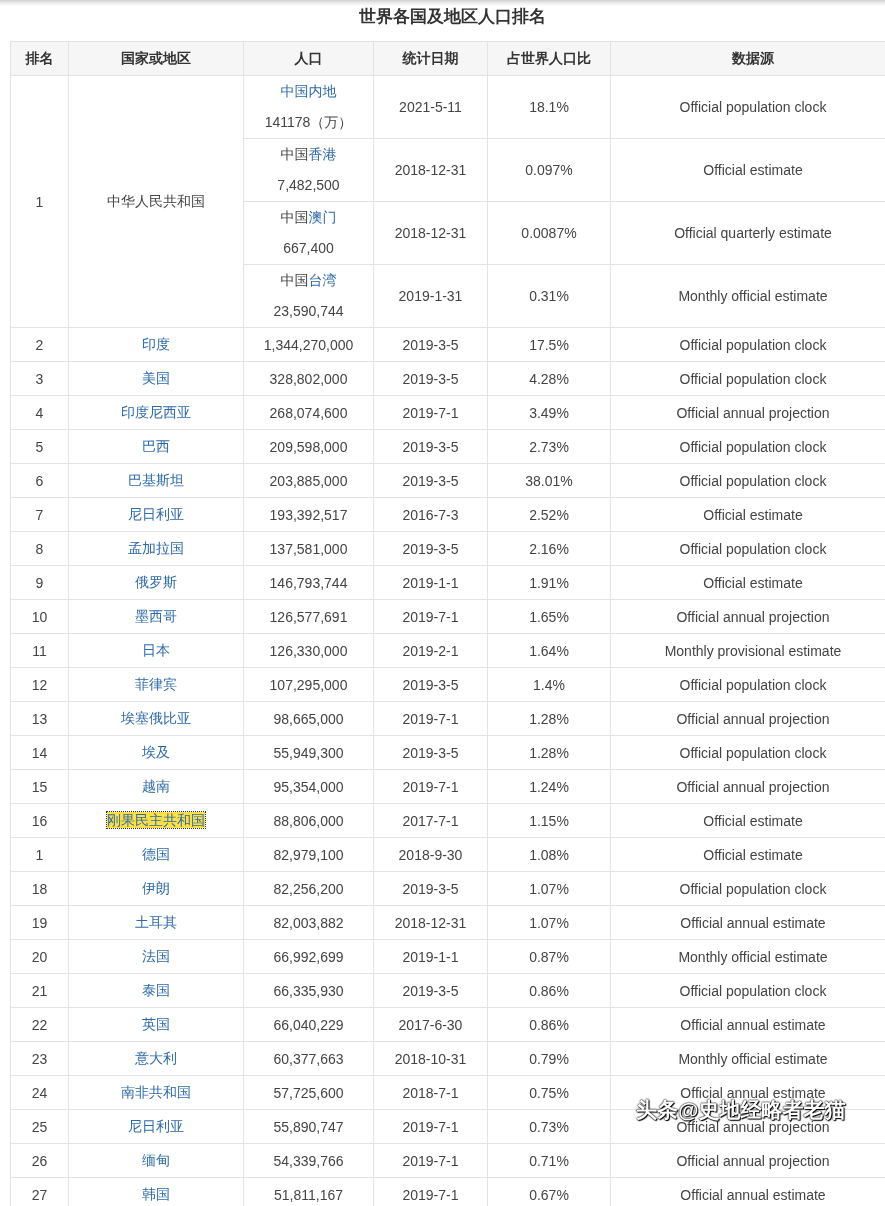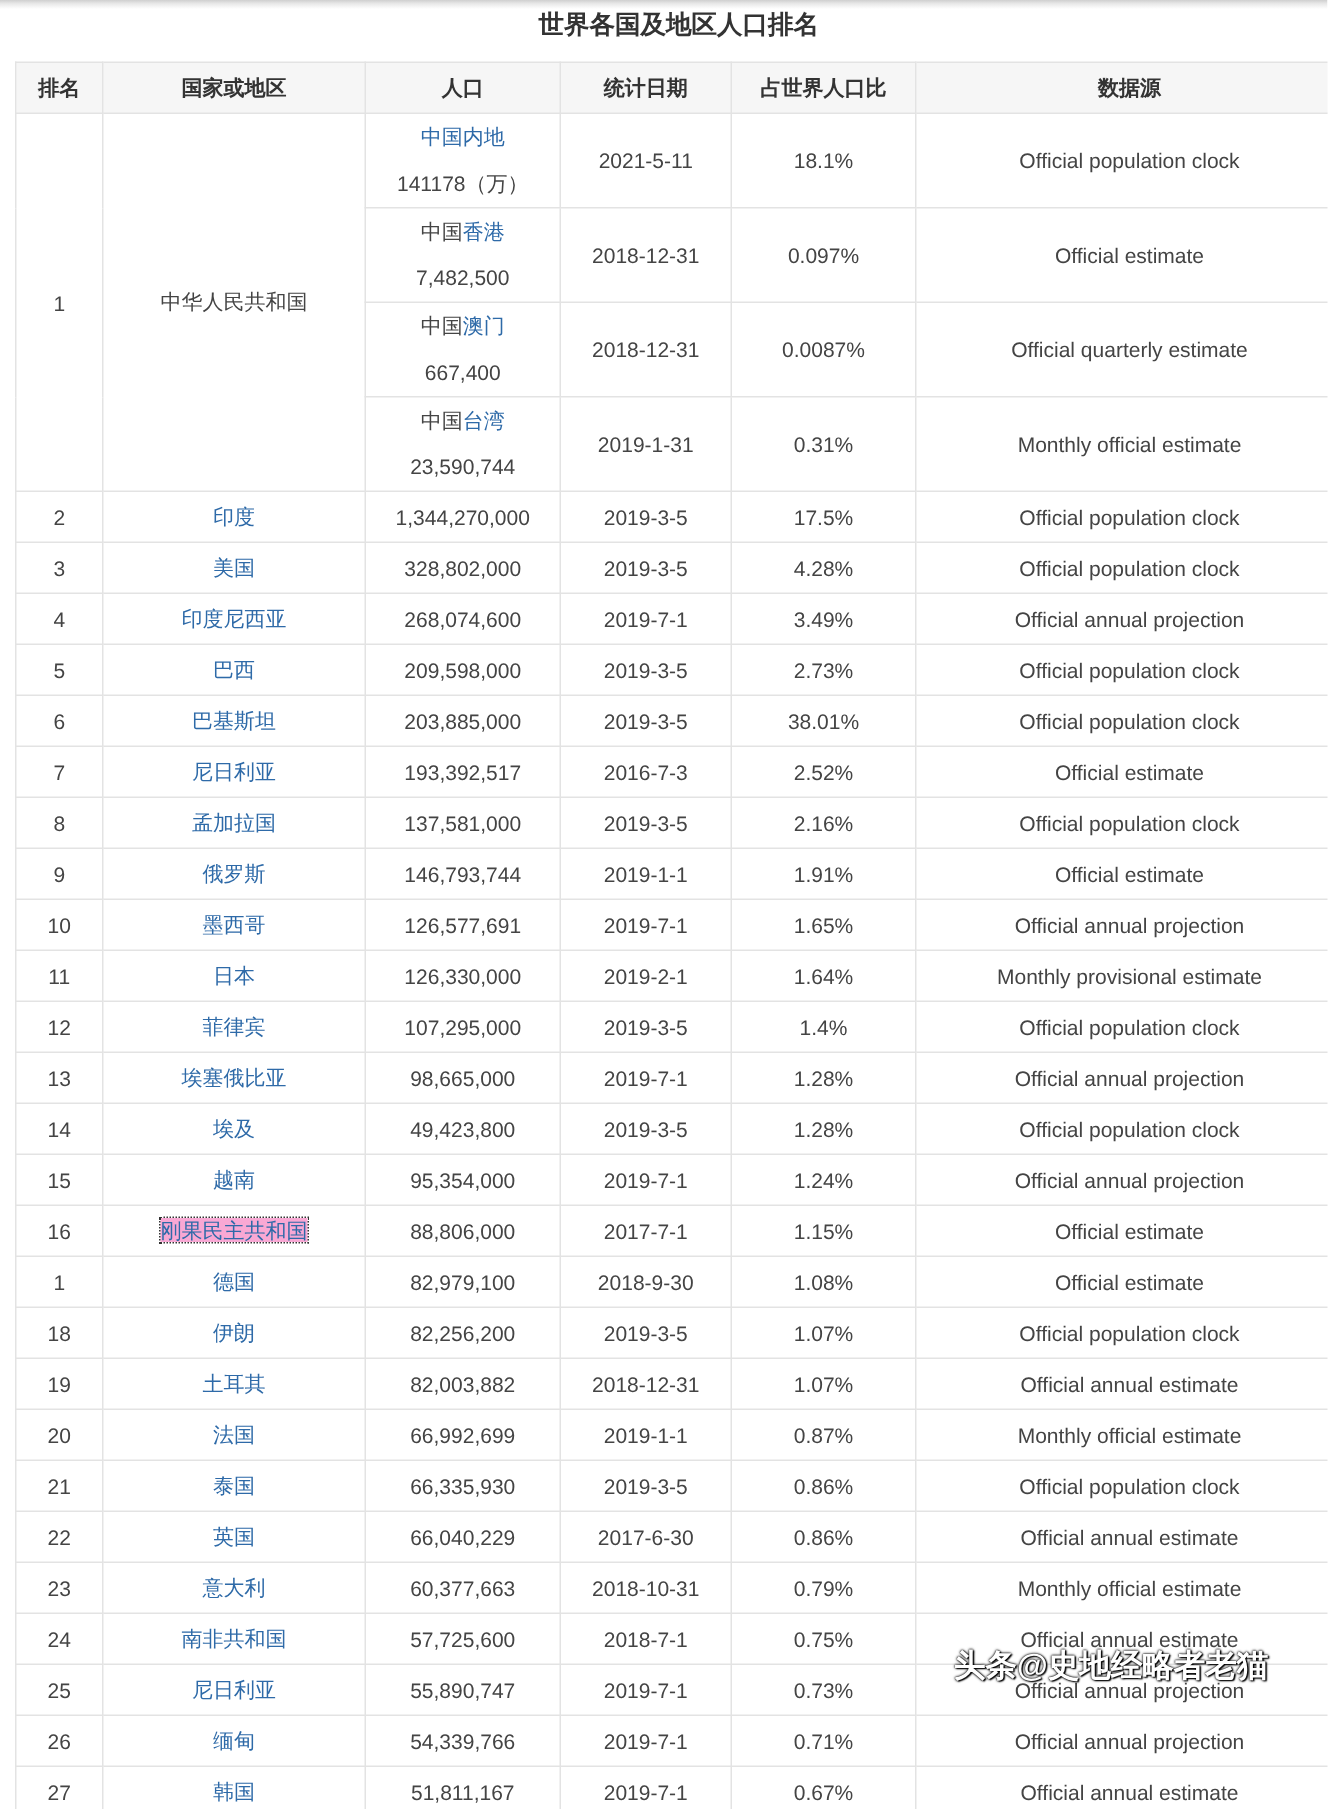--- a/index.html
+++ b/index.html
@@ -29,21 +29,21 @@
       padding: 0;
     }
     table.pop th {
       background: #f6f6f6; font-weight: bold; color: #333; height: 33px;
       font-size: 14px;
     }
     table.pop td { height: 33px; color: #444; }
     td.sub { height: 61px !important; line-height: 31px; }
     td.sub .l1, td.sub .l2 { display: block; }
     .link { color: #2e6aa8; text-align: center; }
-    .focus-outline { outline: 1px dotted #333; background: #f9a8d4; }
+    .focus-outline { outline: 1px dotted #333; background: #fde047; }
     .watermark {
       position: absolute; left: 636px; top: 1096px;
       font-size: 21px; color: #ffffff; font-weight: bold;
       text-shadow: 0 0 2px #000, 0 0 1px #000, 1px 1px 1px #000;
       letter-spacing: 0px; white-space: nowrap;
     }
   </style>
 </head>
 <body>
 
@@ -214,21 +214,21 @@
     <td><span class="link">埃塞俄比亚</span></td>
     <td>98,665,000</td>
     <td>2019-7-1</td>
     <td>1.28%</td>
     <td>Official annual projection</td>
   </tr>
 
   <tr>
     <td>14</td>
     <td><span class="link">埃及</span></td>
-    <td>49,423,800</td>
+    <td>55,949,300</td>
     <td>2019-3-5</td>
     <td>1.28%</td>
     <td>Official population clock</td>
   </tr>
 
   <tr>
     <td>15</td>
     <td><span class="link">越南</span></td>
     <td>95,354,000</td>
     <td>2019-7-1</td>

